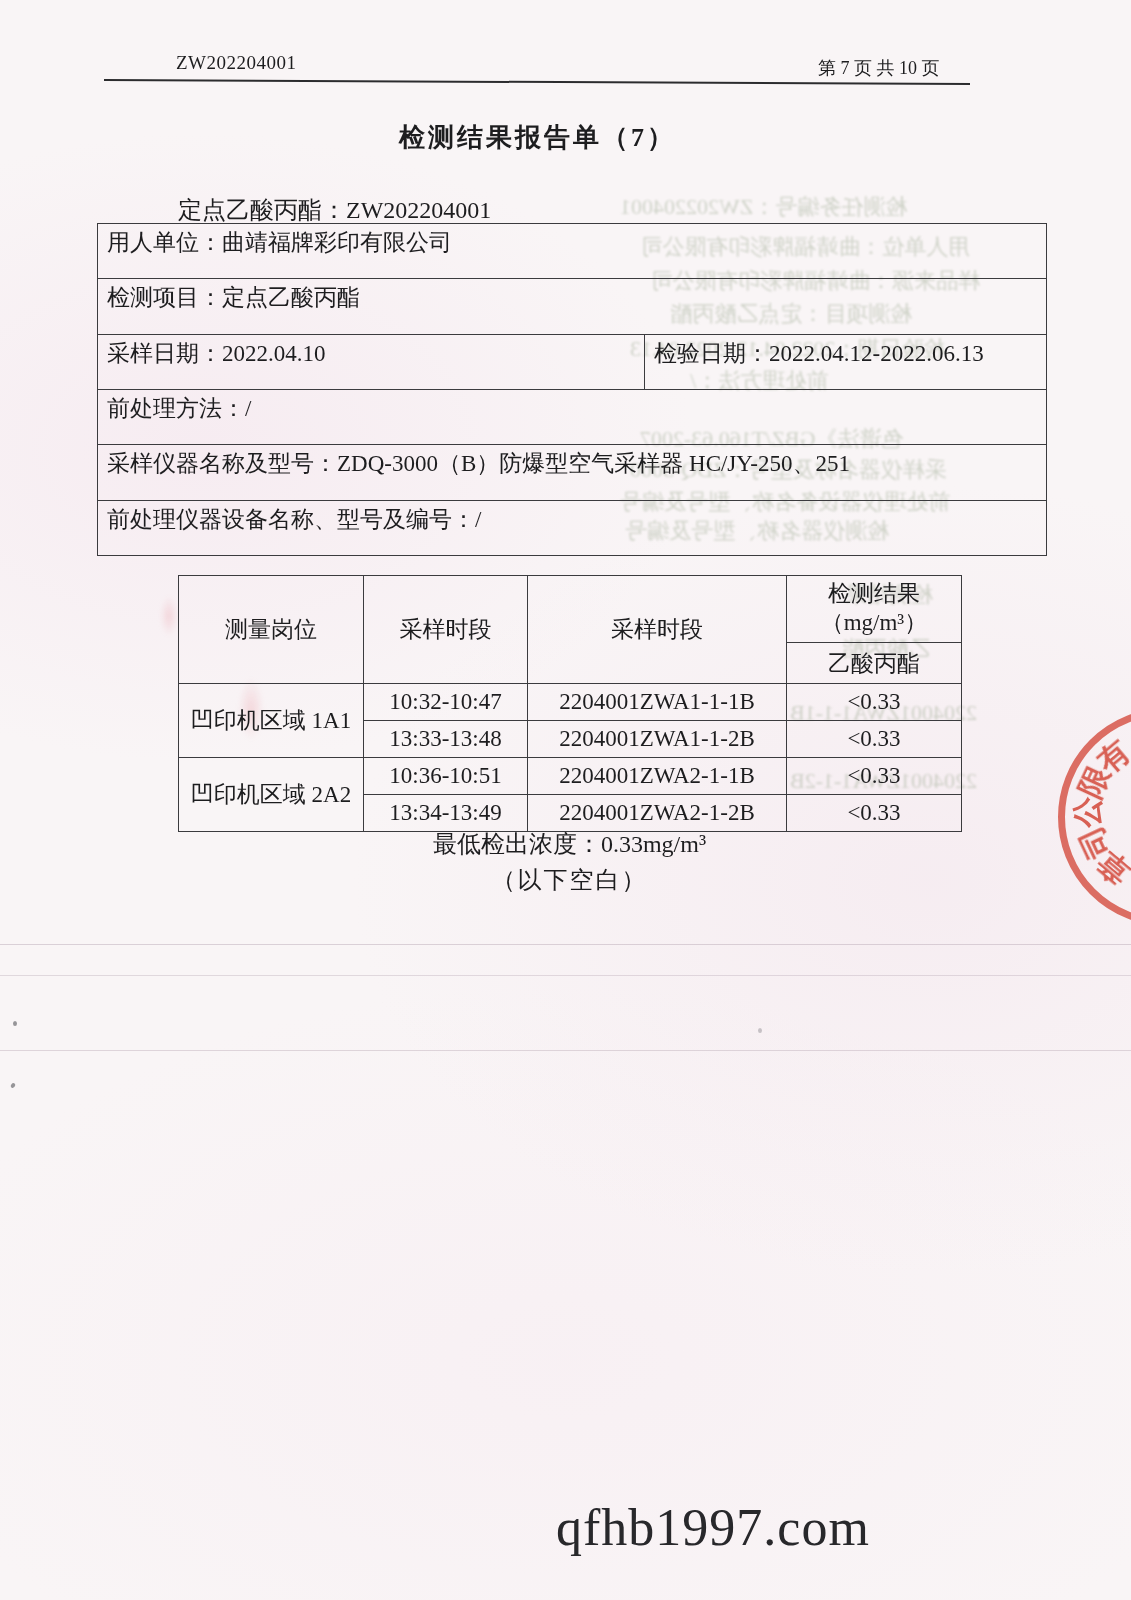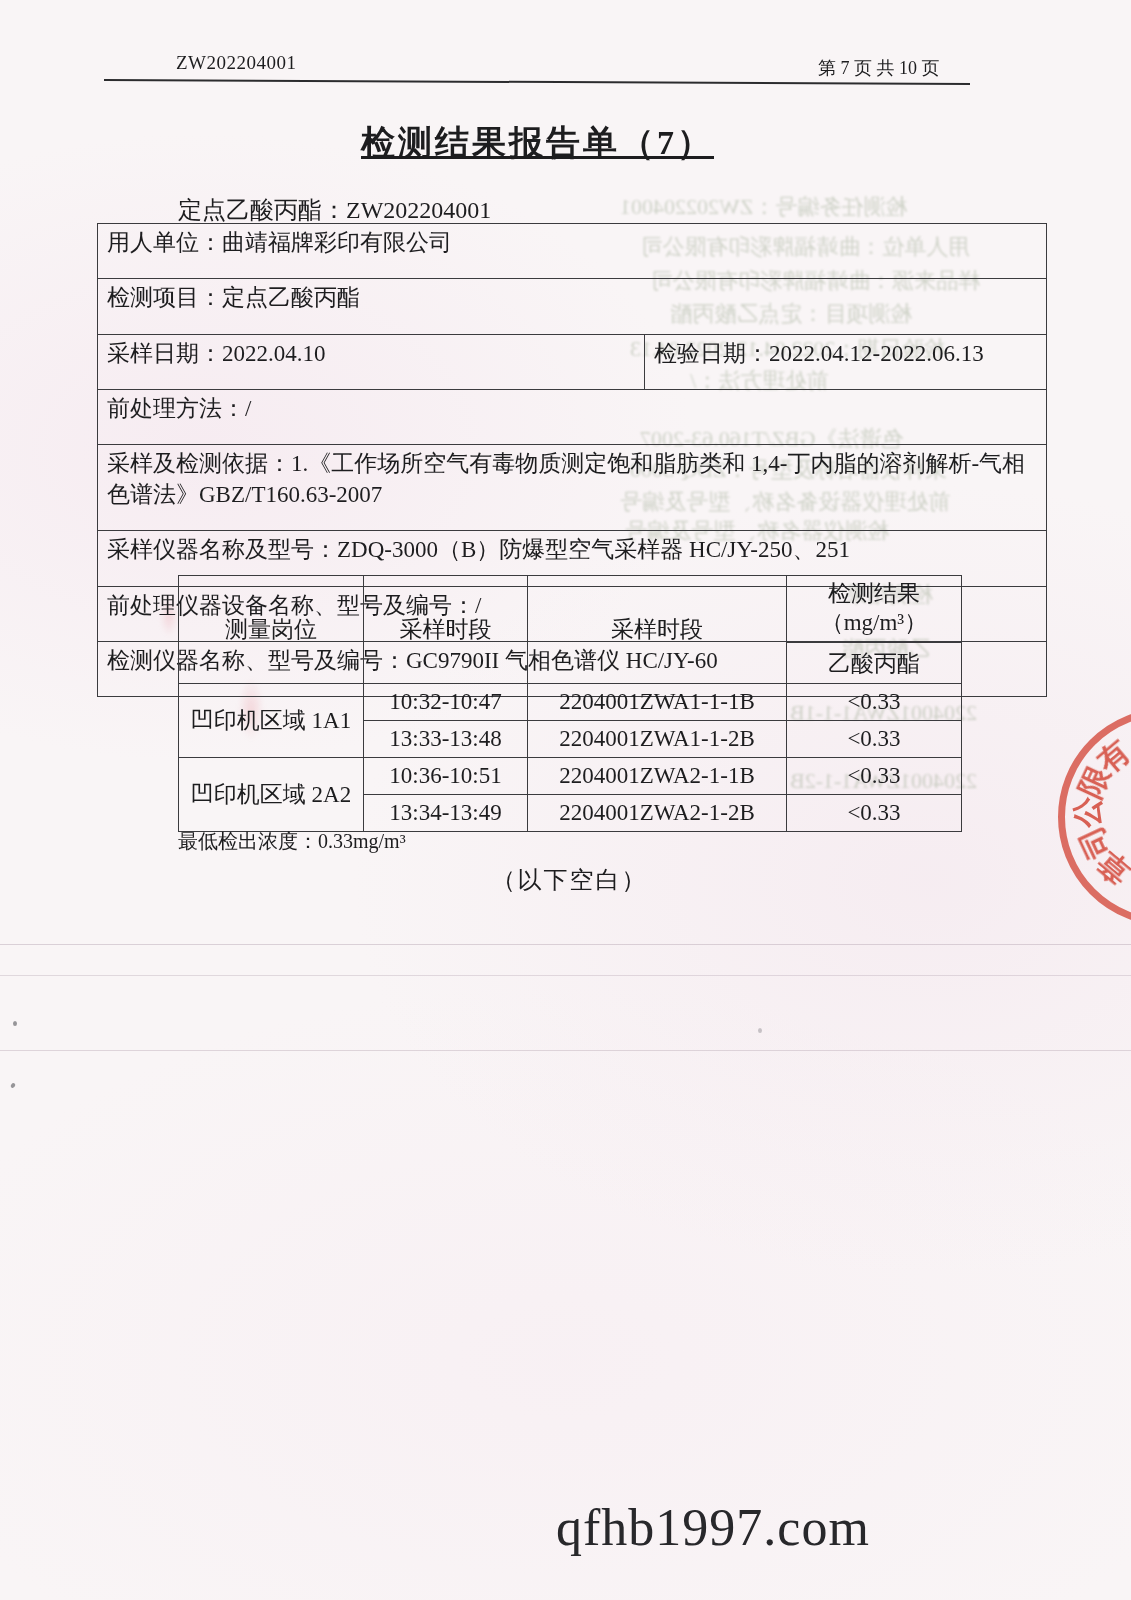--- a/index.html
+++ b/index.html
@@ -15,21 +15,21 @@
       radial-gradient(ellipse 800px 550px at 82% 55%, rgba(242,226,235,0.45), transparent 72%),
       radial-gradient(ellipse 900px 500px at 50% 85%, rgba(246,233,240,0.40), transparent 75%),
       #f9f5f6;
   }
   .abs{position:absolute;}
   
   .hdr-left{left:176px;top:52px;font-size:19px;letter-spacing:0.5px;}
   .hdr-right{left:818px;top:56px;font-size:18px;}
   .hdr-line{left:104px;top:81px;width:866px;height:2px;background:#2c2c2e;transform:rotate(0.25deg);}
   
-  .title{left:105px;top:120px;width:865px;text-align:center;font-size:34px;font-weight:bold;letter-spacing:3px;text-decoration:underline;}
+  .title{left:105px;top:120px;width:865px;text-align:center;font-size:26px;font-weight:bold;letter-spacing:3px;}
   .taskline{left:178px;top:194px;font-size:24px;}
   
   .info-table{left:97px;top:223px;width:949px;border-collapse:collapse;table-layout:fixed;}
   .info-table td{
     border:1.6px solid #3b3b3e;
     font-size:23px;line-height:1.32;
     padding:4px 6px 20px 9px;
     vertical-align:middle;
     overflow:hidden;white-space:normal;
   }
@@ -41,21 +41,21 @@
   .res-table td{
     border:1.6px solid #3b3b3e;
     font-size:23px;text-align:center;vertical-align:middle;
     padding:2px 4px;
   }
   .res-table .h1 td{height:62px;}
   .res-table td.sub{height:36px;}
   .res-table .dr td{height:32px;}
   .res-head-line{display:block;line-height:1.25;}
   
-  .footnote{left:178px;top:828px;width:783px;text-align:left;font-size:20px;}
+  .footnote{left:178px;top:828px;width:783px;text-align:center;font-size:24px;}
   .blanknote{left:178px;top:864px;width:783px;text-align:center;font-size:24px;letter-spacing:2px;}
   
   .stamp-ring{
     left:1058px;top:708px;width:204px;height:204px;
     border:7px solid rgba(212,72,58,0.78);
     border-radius:50%;
     filter:blur(0.4px);
   }
   .stamp-char{
     position:absolute;width:36px;height:36px;
@@ -127,30 +127,24 @@
       <td class="short" colspan="2">检测项目：定点乙酸丙酯</td>
     </tr>
     <tr>
       <td class="tall">采样日期：2022.04.10</td>
       <td class="tall">检验日期：2022.04.12-2022.06.13</td>
     </tr>
     <tr>
       <td class="short" colspan="2">前处理方法：/</td>
     </tr>
     <tr>
-      <td class="twolines" colspan="2">采样及检测依据：1.《工作场所空气有毒物质测定饱和脂肪类和 1,4-丁内脂的溶剂解析-气相色谱法》GBZ/T160.63-2007</td>
-    </tr>
-    <tr>
       <td class="tall" colspan="2">采样仪器名称及型号：ZDQ-3000（B）防爆型空气采样器 HC/JY-250、251</td>
     </tr>
     <tr>
       <td class="short" colspan="2">前处理仪器设备名称、型号及编号：/</td>
-    </tr>
-    <tr>
-      <td class="tall" colspan="2">检测仪器名称、型号及编号：GC9790II 气相色谱仪 HC/JY-60</td>
     </tr>
   </tbody>
     </table>
 
   <table class="abs res-table">
     <colgroup>
       <col style="width:185px">
         <col style="width:164px">
         <col style="width:259px">
         <col style="width:175px">

